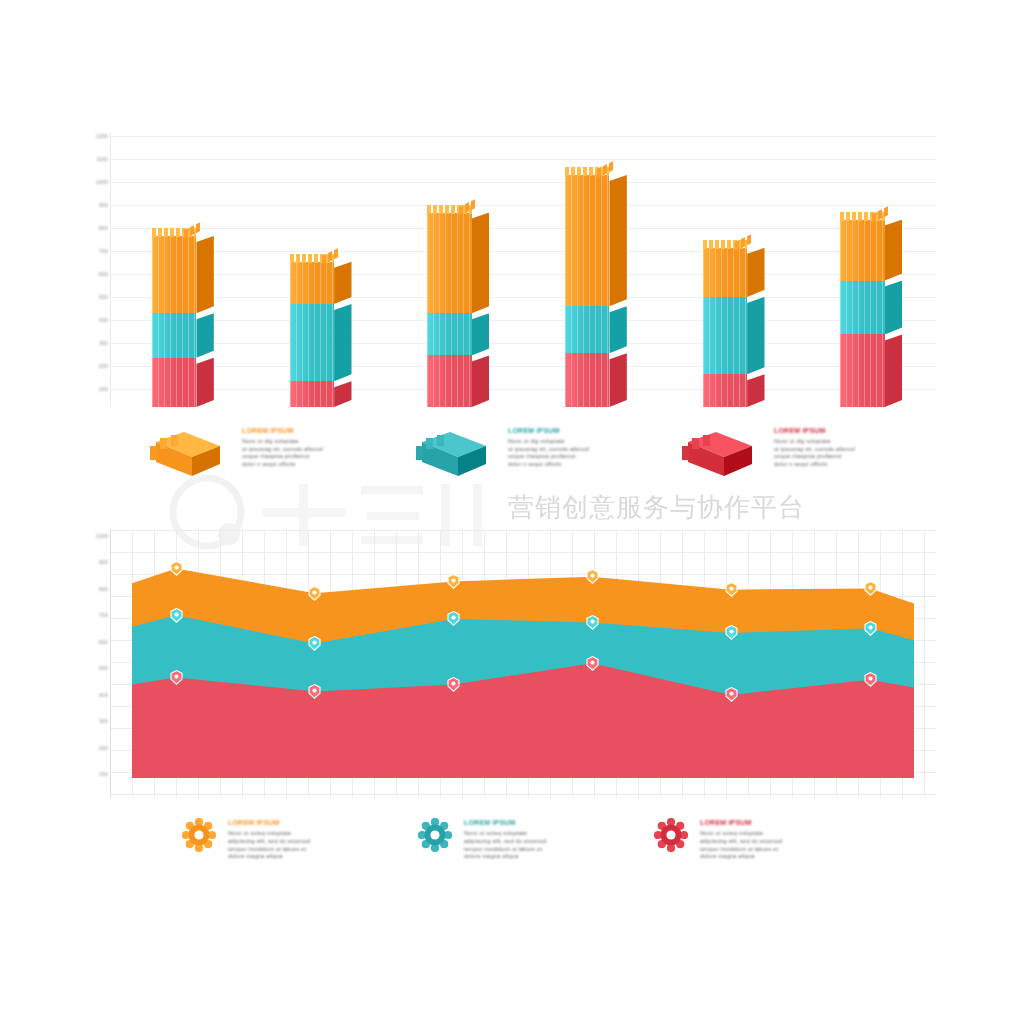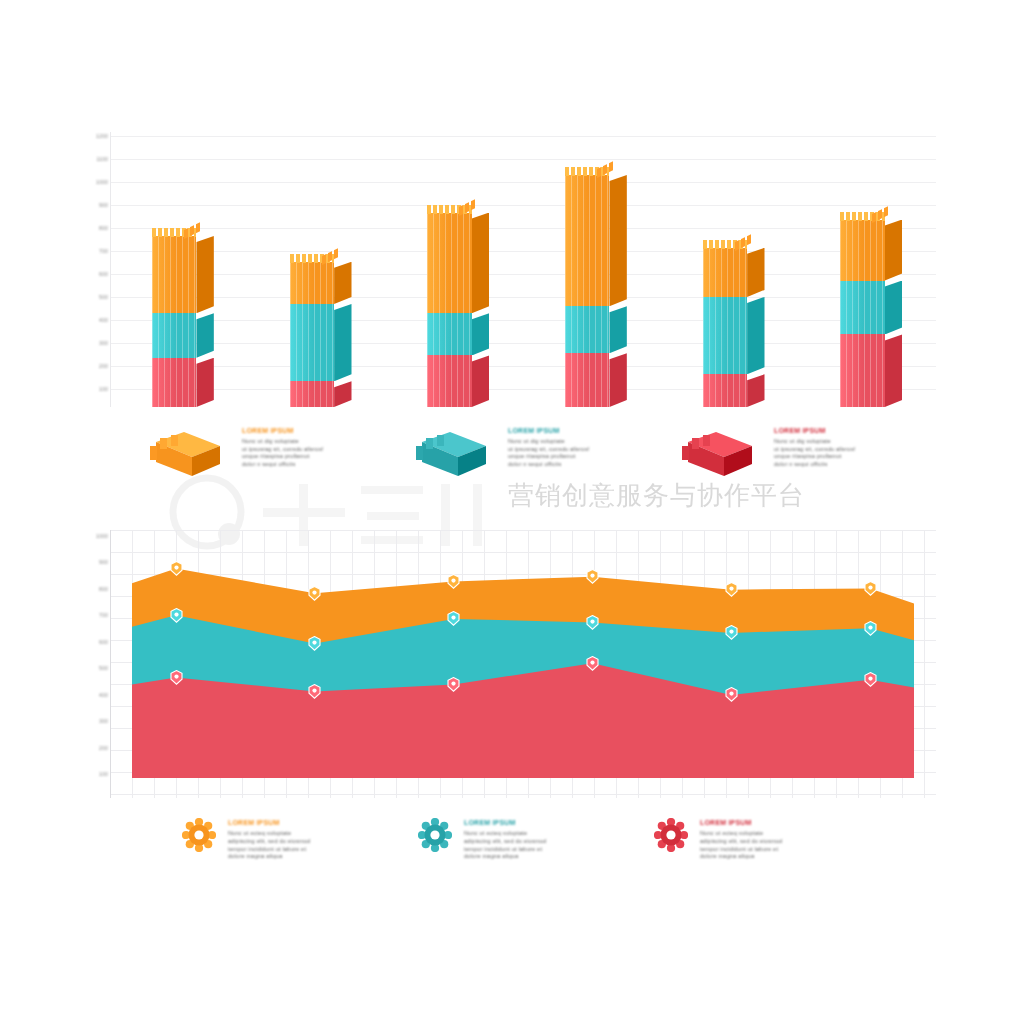--- a/index.html
+++ b/index.html
@@ -96,21 +96,21 @@
   .bl-head{font-size:7px;line-height:9px;font-weight:bold;margin-bottom:3px;}
   .bl-body{font-size:5.6px;line-height:7.8px;color:#5e5e5e;}
   .bl-body div{white-space:nowrap;}
 
   
   #wm-logo{
     position:absolute;left:155px;top:468px;width:345px;height:86px;
     opacity:.42;pointer-events:none;
   }
   #wm-text{
-    position:absolute;left:508px;top:478px;width:420px;height:70px;
+    position:absolute;left:508px;top:490px;width:420px;height:70px;
     pointer-events:none;
   }
   #wm-text .l{
     color:#d9d9d9;font-size:26px;line-height:34px;
     font-family:"DejaVu Sans",sans-serif;letter-spacing:1px;
     white-space:nowrap;
   }
 </style>
 </head>
 <body>

